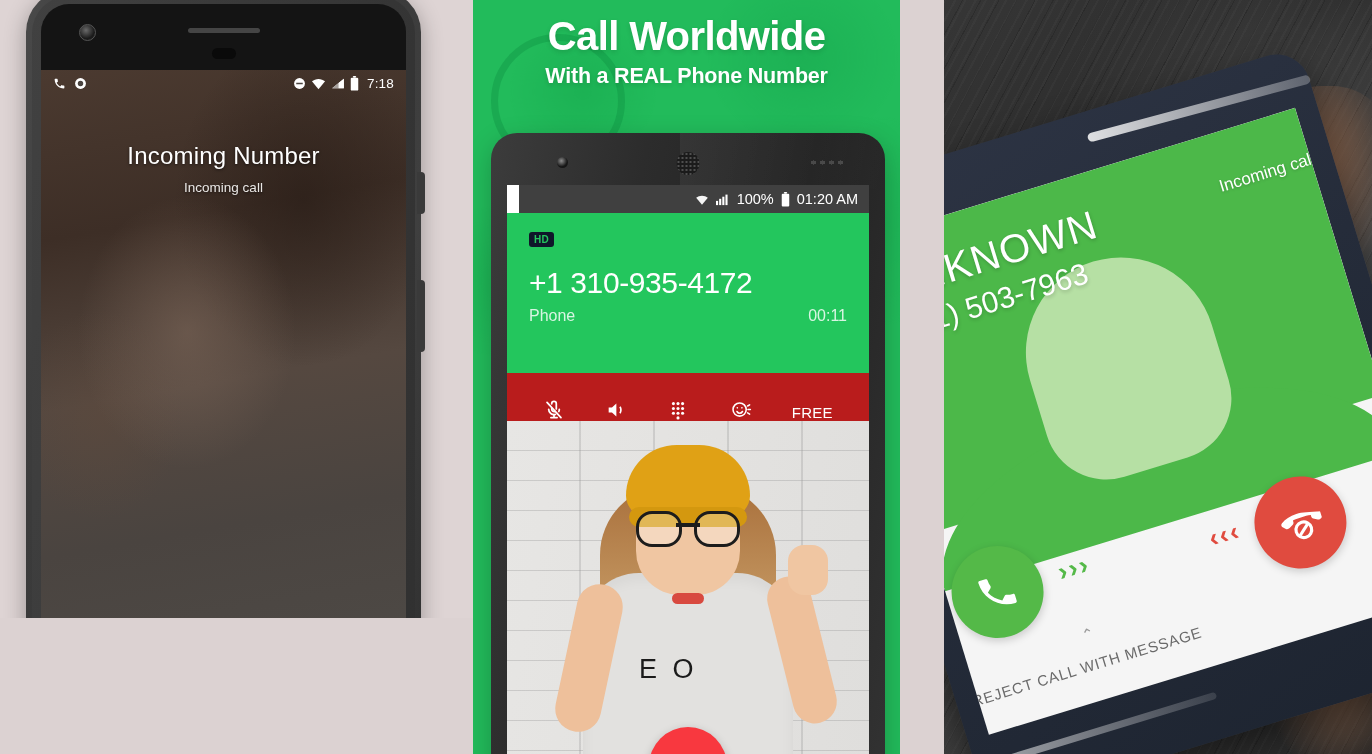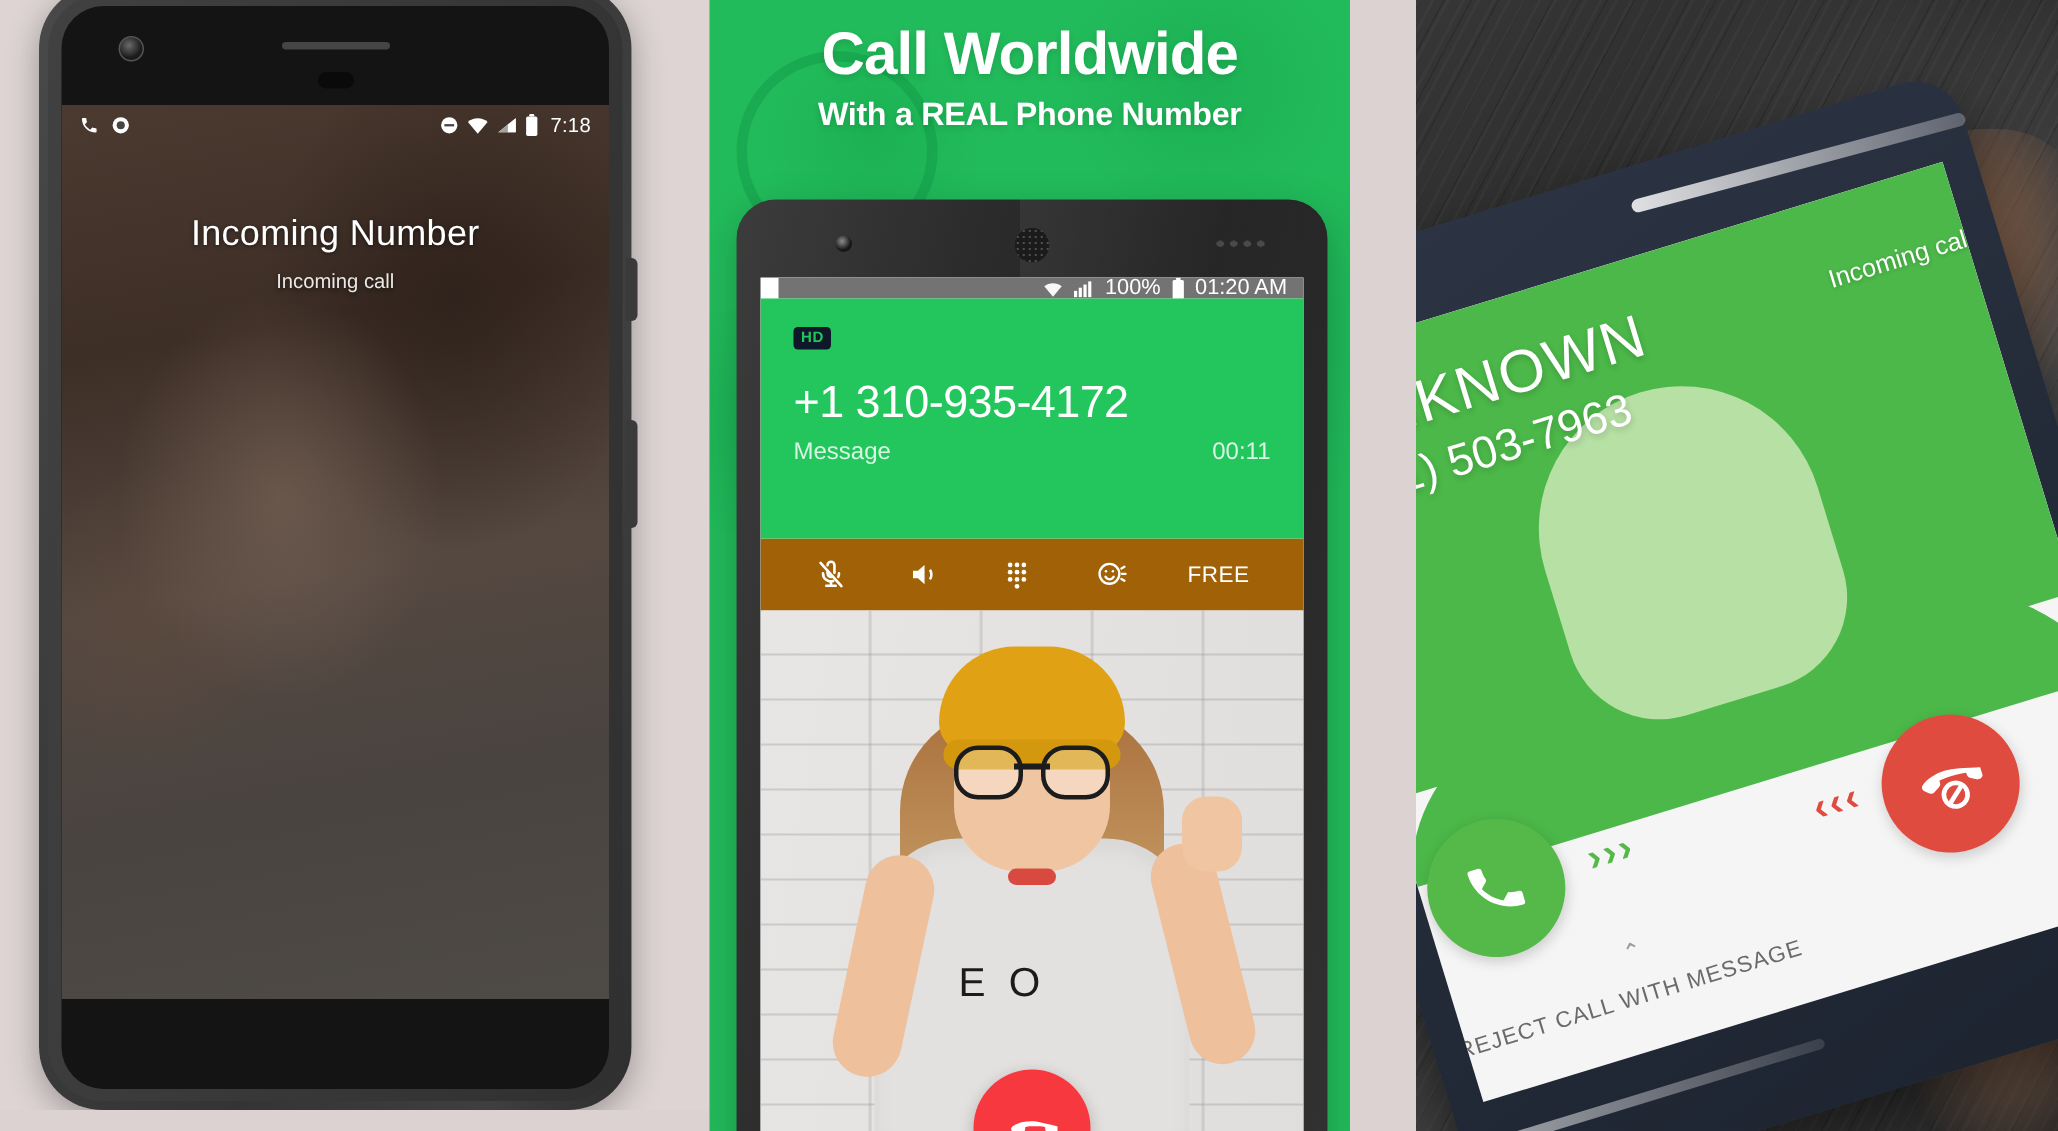--- a/index.html
+++ b/index.html
@@ -1,20 +1,20 @@
 <!DOCTYPE html>
 <html><head>
 <meta charset="utf-8">
 <style>
   html,body{margin:0;padding:0;background:#ffffff;}
   body{width:1372px;height:754px;overflow:hidden;font-family:"Liberation Sans",sans-serif;}
   .stage{position:relative;width:1372px;height:754px;background:#dcd2d2;overflow:hidden;}
 
   
-  .panel1{position:absolute;left:0;top:0;width:473px;height:740px;background:#ded4d4;overflow:hidden;}
+  .panel1{position:absolute;left:0;top:0;width:473px;height:618px;background:#ded4d4;overflow:hidden;}
   .p1-phone{position:absolute;left:26px;top:-10px;width:395px;height:750px;
     background:linear-gradient(100deg,#4a4a4a 0%,#3b3b3b 18%,#343434 50%,#3f3f3f 82%,#2e2e2e 100%);
     border-radius:42px;box-shadow:0 6px 22px rgba(0,0,0,.30);}
   .p1-phone-inner{position:absolute;left:6px;top:6px;right:6px;bottom:6px;
     background:linear-gradient(100deg,#414141,#303030);border-radius:37px;}
   .p1-glass{position:absolute;left:15px;top:14px;right:15px;bottom:14px;
     background:#141414;border-radius:28px;overflow:hidden;}
   .p1-speaker{position:absolute;left:50%;top:24px;transform:translateX(-50%);
     width:72px;height:5px;border-radius:3px;background:#454545;}
   .p1-cam{position:absolute;left:38px;top:20px;width:15px;height:15px;border-radius:50%;
@@ -74,29 +74,29 @@
   .p2-bezel-shine{position:absolute;left:48%;top:0;right:0;height:56px;border-radius:0 26px 0 0;
     background:linear-gradient(100deg,rgba(255,255,255,.055),rgba(255,255,255,0));}
   .p2-cam{position:absolute;left:66px;top:24px;width:11px;height:11px;border-radius:50%;
     background:radial-gradient(circle at 40% 35%,#8d8d8d,#161616 60%);}
   .p2-grille{position:absolute;left:50%;top:19px;transform:translateX(-50%);width:23px;height:23px;
     border-radius:50%;background:#1b1b1b;
     background-image:radial-gradient(#4f4f4f 34%,transparent 36%);background-size:4px 4px;}
   .p2-sensors{position:absolute;right:40px;top:26px;width:36px;height:7px;
     background-image:radial-gradient(rgba(255,255,255,.16) 40%,transparent 42%);background-size:9px 7px;}
   .p2-screen{position:absolute;left:16px;top:52px;right:16px;bottom:0;background:#fff;overflow:hidden;}
-  .p2-status{height:14px;background:#737373;display:flex;align-items:center;justify-content:flex-end;
+  .p2-status{height:28px;background:#404040;display:flex;align-items:center;justify-content:flex-end;
     gap:7px;padding:0 11px;color:#fff;font-size:14.5px;margin-left:12px;}
   .p2-callarea{background:#23c65d;padding:16px 22px 0 22px;height:160px;box-sizing:border-box;position:relative;}
   .p2-hd{display:inline-block;background:#0f172a;color:#23c65d;font-size:10px;font-weight:bold;
     padding:2px 5px;border-radius:3px;letter-spacing:.4px;}
   .p2-number{color:#fff;font-size:30px;margin-top:19px;letter-spacing:-.4px;}
   .p2-meta{display:flex;justify-content:space-between;align-items:center;margin-top:7px;
     color:rgba(255,255,255,.82);font-size:16px;}
-  .p2-controls{background:#a16207;height:48px;display:flex;align-items:center;
+  .p2-controls{background:#b91c1c;height:48px;display:flex;align-items:flex-end;
     justify-content:space-around;padding:0 16px;}
   .p2-free{color:#fff;font-size:15px;letter-spacing:.3px;}
   .p2-video{position:relative;height:352px;overflow:hidden;
     background:
       linear-gradient(100deg,#e7e6e4 0%,#dfdedc 100%);}
   .brick{position:absolute;inset:0;
     background-image:
       linear-gradient(transparent 95%,rgba(150,150,150,.35) 96%),
       linear-gradient(90deg,transparent 97%,rgba(150,150,150,.30) 98%);
     background-size:100% 30px,74px 30px;}
@@ -287,21 +287,21 @@
                 <rect x="0.5" y="2" width="9" height="15.5" rx="1.2"></rect>
               </svg>
           </span>
           <span>01:20 AM</span>
         </div>
 
         <div class="p2-callarea">
           <span class="p2-hd">HD</span>
           <div class="p2-number">+1 310-935-4172</div>
           <div class="p2-meta">
-            <span>Message</span>
+            <span>Phone</span>
             <span>00:11</span>
           </div>
         </div>
 
         <div class="p2-controls">
           <span>
             <svg width="22" height="22" viewBox="0 0 24 24" fill="none" stroke="#fff" stroke-width="1.9" stroke-linecap="round">
               <path d="M9.5 5.2a2.5 2.5 0 0 1 5 0v5.6"></path>
                 <path d="M9.5 10.2v1.1a2.5 2.5 0 0 0 3.6 2.2"></path>
               <path d="M6.2 11.2a5.8 5.8 0 0 0 7.4 5.6M17.8 11.2c0 .9-.2 1.7-.5 2.5"></path>

